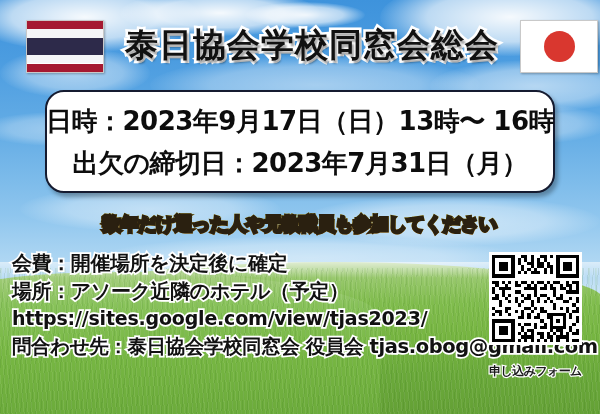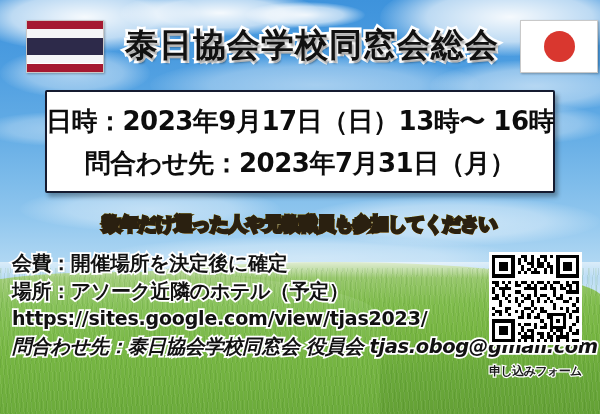--- a/index.html
+++ b/index.html
@@ -147,21 +147,21 @@
 
   
   .infobox {
     position: absolute;
     left: 45px;
     top: 90px;
     width: 510px;
     height: 103px;
     background: #ffffff;
     border: 2px solid #151b30;
-    border-radius: 2px;
+    border-radius: 19px;
     box-shadow: 3px 4px 4px rgba(0,0,0,0.30);
     box-sizing: border-box;
     display: flex;
     flex-direction: column;
     align-items: center;
     justify-content: center;
   }
   .infobox .line {
     font-size: 26px;
     line-height: 42px;
@@ -206,21 +206,20 @@
     letter-spacing: -0.4px;
     -webkit-text-stroke: 3.4px #ffffff;
     paint-order: stroke fill;
   }
   .body-text .row.url {
     font-size: 19px;
     letter-spacing: -0.2px;
   }
   .body-text .row.contact {
     font-size: 19.5px;
-    font-style: italic;
   }
 
   
   .qr-wrap {
     position: absolute;
     left: 489px;
     top: 252px;
     width: 93px;
   }
   .qr-code {
@@ -277,21 +276,21 @@
         <div class="s s5"></div>
     </div>
     <div class="title">泰日協会学校同窓会総会</div>
     <div class="flag flag-jp">
       <div class="disc"></div>
     </div>
   </div>
 
   <div class="infobox">
     <div class="line">日時：2023年9月17日（日）13時〜 16時</div>
-    <div class="line">問合わせ先：2023年7月31日（月）</div>
+    <div class="line">出欠の締切日：2023年7月31日（月）</div>
   </div>
 
   <div class="highlight">数年だけ通った人や元教職員も参加してください</div>
 
   <div class="body-text">
     <div class="row">会費：開催場所を決定後に確定</div>
     <div class="row">場所：アソーク近隣のホテル（予定）</div>
     <div class="row url">https://sites.google.com/view/tjas2023/</div>
     <div class="row contact">問合わせ先：泰日協会学校同窓会 役員会 tjas.obog@gmail.com</div>
   </div>

